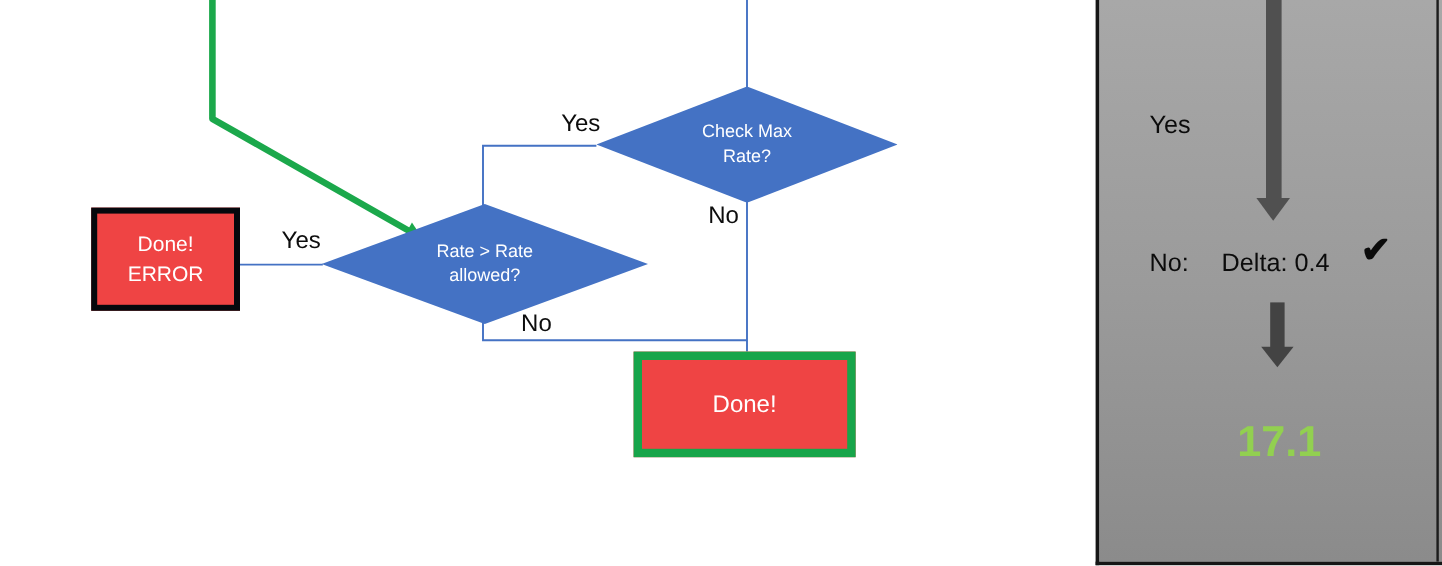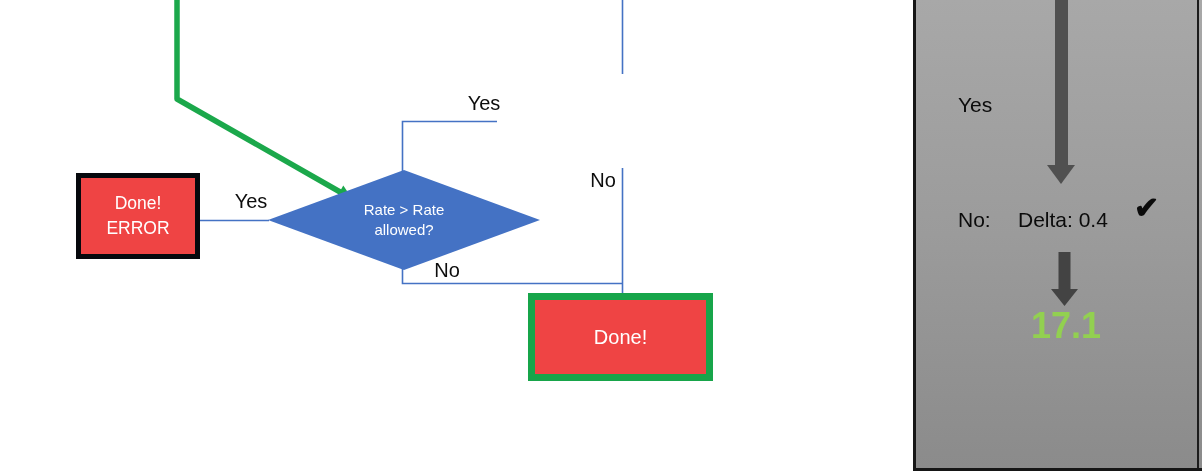--- a/index.html
+++ b/index.html
@@ -83,20 +83,21 @@
     font-weight: bold;
     color: #0b0b0b;
   }
   .panel-result {
     position: absolute;
     width: 120px;
     text-align: center;
     font-size: 36px;
     font-weight: bold;
     color: #92D050;
+    margin-top: 42px;
   }
 </style>
 </head>
 <body>
 
 <div class="stage">
 
   <svg class="connector-layer" viewBox="0 0 1202 472">
 
     <path d="M622.5 0 L622.5 74" stroke="#4472C4" stroke-width="1.6" fill="none"></path>
@@ -108,20 +109,23 @@
     <path d="M402.5 269 L402.5 283.5 L622.5 283.5" stroke="#4472C4" stroke-width="1.6" fill="none"></path>
 
     <path d="M269 220.5 L199 220.5" stroke="#4472C4" stroke-width="1.6" fill="none"></path>
 
     <g>
       <path d="M177 0 L177 99 L341 192.5" stroke="#1BA84B" stroke-width="5.5" fill="none" stroke-linejoin="round"></path>
       <polygon points="352,198.5 336.4,197.7 343.3,185.5" fill="#1BA84B"></polygon>
     </g>
   </svg>
 
+  <div class="diamond" style="left:497px; top:72px; width:251px; height:97px;">
+    <span class="node-label" style="width:110px;">Check Max Rate?</span>
+  </div>
 
   <div class="diamond" style="left:268px; top:170px; width:272px; height:100px;">
     <span class="node-label" style="width:130px;">Rate &gt; Rate allowed?</span>
   </div>
 
   <div class="flow-box box-done-error" style="left:76px; top:173px; width:124px; height:86px;">
     <span class="node-label">Done!
 ERROR</span>
   </div>
 

